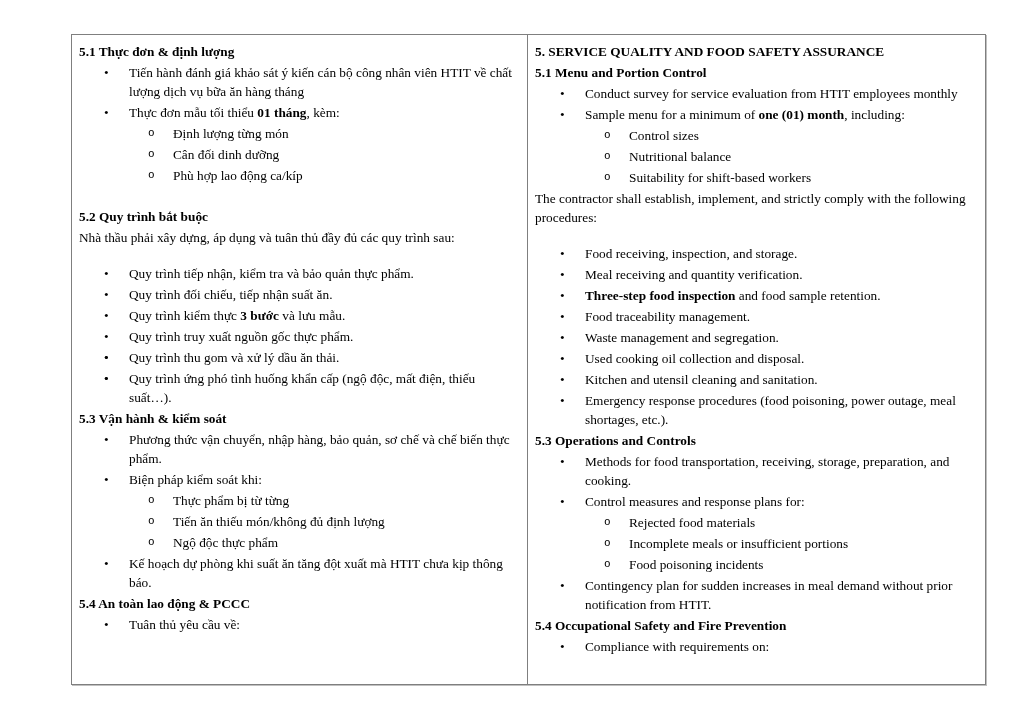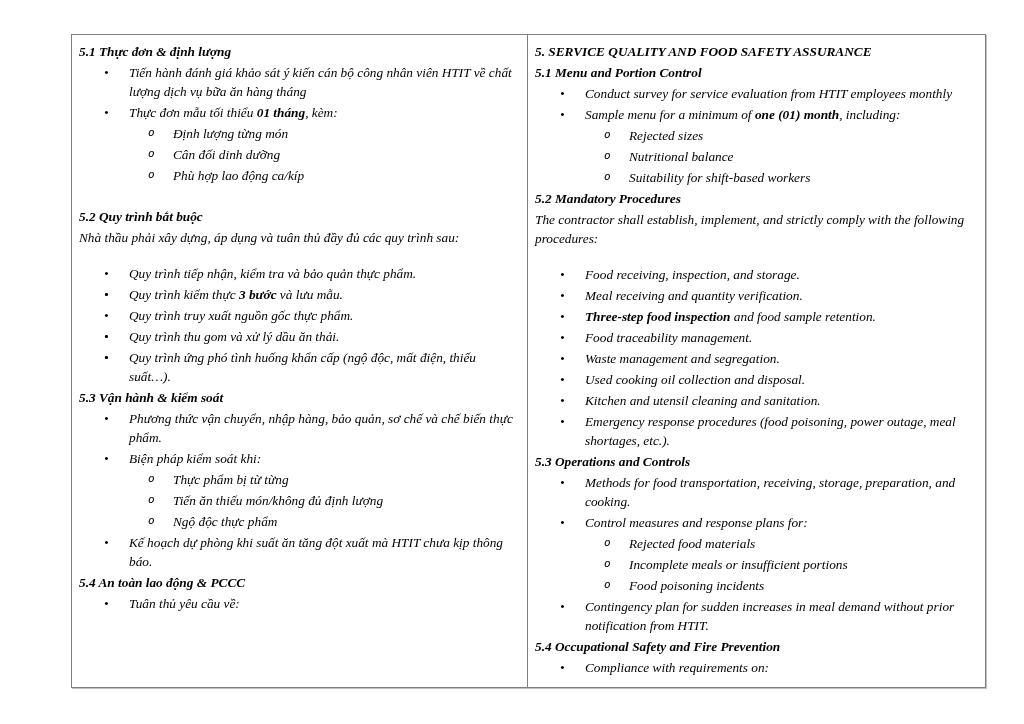--- a/index.html
+++ b/index.html
@@ -27,22 +27,21 @@
     width: 915px;
     min-height: 649px;
     display: flex;
     border: 1px solid #7f7f7f;
     box-shadow: 1px 1px 0 #c0c0c0;
     box-sizing: border-box;
     background: #ffffff;
   }
   .cell {
     box-sizing: border-box;
-    padding: 7px 8px 8px 7px;
-    font-style: italic;
+    padding: 7px 8px 26px 7px;
   }
   .cell.vi {
     width: 456px;
     border-right: 1px solid #7f7f7f;
   }
   .cell.en {
     width: 457px;
   }
   .heading {
     font-weight: bold;
@@ -87,21 +86,21 @@
         <div class="heading"><b>5.1 Thực đơn &amp; định lượng</b></div>
         <div class="bullet"><span class="marker">•</span><span>Tiến hành đánh giá khảo sát ý kiến cán bộ công nhân viên HTIT về chất lượng dịch vụ bữa ăn hàng tháng</span></div>
         <div class="bullet"><span class="marker">•</span><span>Thực đơn mẫu tối thiểu </span><b>01 tháng</b><span>, kèm:</span></div>
         <div class="sub"><span class="marker">o</span><span>Định lượng từng món</span></div>
         <div class="sub"><span class="marker">o</span><span>Cân đối dinh dưỡng</span></div>
         <div class="sub"><span class="marker">o</span><span>Phù hợp lao động ca/kíp</span></div>
         <div class="spacer"></div>
         <div class="heading"><b>5.2 Quy trình bắt buộc</b></div>
         <div class="para"><span>Nhà thầu phải xây dựng, áp dụng và tuân thủ đầy đủ các quy trình sau:</span></div>
         <div class="bullet"><span class="marker">•</span><span>Quy trình tiếp nhận, kiểm tra và bảo quản thực phẩm.</span></div>
-        <div class="bullet"><span class="marker">•</span></div>
+        <div class="bullet"><span class="marker">•</span><span>Quy trình đối chiếu, tiếp nhận suất ăn.</span></div>
         <div class="bullet"><span class="marker">•</span><span>Quy trình kiểm thực </span><b>3 bước</b><span> và lưu mẫu.</span></div>
         <div class="bullet"><span class="marker">•</span><span>Quy trình truy xuất nguồn gốc thực phẩm.</span></div>
         <div class="bullet"><span class="marker">•</span></div>
         <div class="bullet"><span class="marker">•</span><span>Quy trình thu gom và xử lý dầu ăn thải.</span></div>
         <div class="bullet"><span class="marker">•</span></div>
         <div class="bullet"><span class="marker">•</span><span>Quy trình ứng phó tình huống khẩn cấp (ngộ độc, mất điện, thiếu suất…).</span></div>
         <div class="heading"><b>5.3 Vận hành &amp; kiểm soát</b></div>
         <div class="bullet"><span class="marker">•</span><span>Phương thức vận chuyển, nhập hàng, bảo quản, sơ chế và chế biến thực phẩm.</span></div>
         <div class="bullet"><span class="marker">•</span><span>Biện pháp kiểm soát khi:</span></div>
         <div class="sub"><span class="marker">o</span><span>Thực phẩm bị từ từng</span></div>
@@ -109,24 +108,23 @@
         <div class="sub"><span class="marker">o</span><span>Ngộ độc thực phẩm</span></div>
         <div class="bullet"><span class="marker">•</span><span>Kế hoạch dự phòng khi suất ăn tăng đột xuất mà HTIT chưa kịp thông báo.</span></div>
         <div class="heading"><b>5.4 An toàn lao động &amp; PCCC</b></div>
         <div class="bullet"><span class="marker">•</span><span>Tuân thủ yêu cầu về:</span></div>
       </div>
     <div class="cell en">
         <div class="heading"><b>5. SERVICE QUALITY AND FOOD SAFETY ASSURANCE</b></div>
         <div class="heading"><b>5.1 Menu and Portion Control</b></div>
         <div class="bullet"><span class="marker">•</span><span>Conduct survey for service evaluation from HTIT employees monthly</span></div>
         <div class="bullet"><span class="marker">•</span><span>Sample menu for a minimum of </span><b>one (01) month</b><span>, including:</span></div>
-        <div class="sub"><span class="marker">o</span><span>Rejected sizes</span></div>
+        <div class="sub"><span class="marker">o</span><span>Control sizes</span></div>
         <div class="sub"><span class="marker">o</span><span>Nutritional balance</span></div>
         <div class="sub"><span class="marker">o</span><span>Suitability for shift-based workers</span></div>
-        <div class="heading"><b>5.2 Mandatory Procedures</b></div>
         <div class="para"><span>The contractor shall establish, implement, and strictly comply with the following procedures:</span></div>
         <div class="bullet"><span class="marker">•</span><span>Food receiving, inspection, and storage.</span></div>
         <div class="bullet"><span class="marker">•</span><span>Meal receiving and quantity verification.</span></div>
         <div class="bullet"><span class="marker">•</span><b>Three-step food inspection</b><span> and food sample retention.</span></div>
         <div class="bullet"><span class="marker">•</span><span>Food traceability management.</span></div>
         <div class="bullet"><span class="marker">•</span><span>Waste management and segregation.</span></div>
         <div class="bullet"><span class="marker">•</span><span>Used cooking oil collection and disposal.</span></div>
         <div class="bullet"><span class="marker">•</span><span>Kitchen and utensil cleaning and sanitation.</span></div>
         <div class="bullet"><span class="marker">•</span><span>Emergency response procedures (food poisoning, power outage, meal shortages, etc.).</span></div>
         <div class="heading"><b>5.3 Operations and Controls</b></div>

